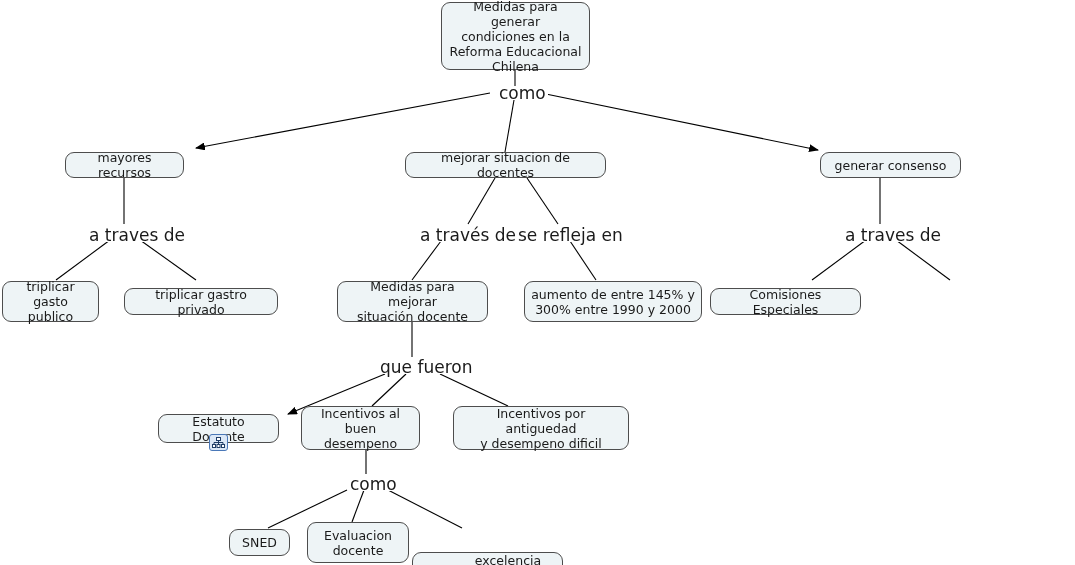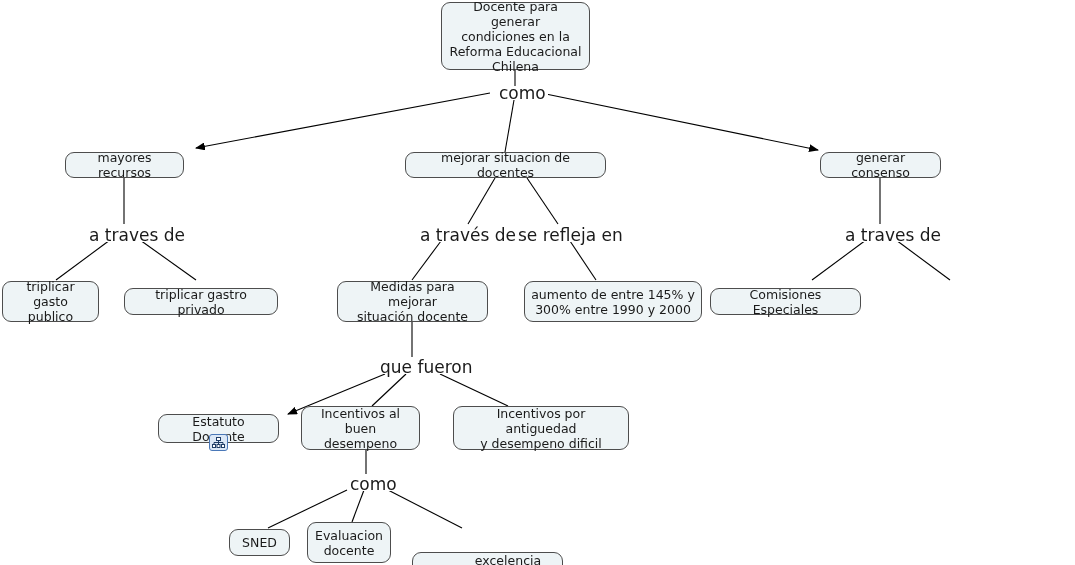--- a/index.html
+++ b/index.html
@@ -104,30 +104,30 @@
       <line x1="406" y1="374" x2="372" y2="406"></line>
       <line x1="440" y1="374" x2="508" y2="406"></line>
 
       <line x1="366" y1="450" x2="366" y2="474"></line>
       <line x1="347" y1="490" x2="268" y2="528"></line>
       <line x1="364" y1="490" x2="352" y2="522"></line>
       <line x1="388" y1="490" x2="462" y2="528"></line>
     </g>
   </svg>
 
-  <div class="node" style="left:441px; top:2px; width:149px; height:68px;">Docente para generar
+  <div class="node" style="left:441px; top:2px; width:149px; height:68px;">Medidas para generar
 condiciones en la
 Reforma Educacional
 Chilena</div>
 
   <div class="node" style="left:405px; top:152px; width:201px; height:26px;">mejorar situacion de docentes</div>
 
   <div class="node" style="left:65px; top:152px; width:119px; height:26px;">mayores recursos</div>
 
-  <div class="node" style="left:820px; top:152px; width:121px; height:26px;">generar consenso</div>
+  <div class="node" style="left:820px; top:152px; width:141px; height:26px;">generar consenso</div>
 
   <div class="node" style="left:2px; top:281px; width:97px; height:41px;">triplicar gasto
 publico</div>
 
   <div class="node" style="left:124px; top:288px; width:154px; height:27px;">triplicar gastro privado</div>
 
   <div class="node" style="left:337px; top:281px; width:151px; height:41px;">Medidas para mejorar
 situación docente</div>
 
   <div class="node" style="left:508px; top:281px; width:178px; height:41px;margin-left:16px;">aumento de entre 145% y
@@ -148,21 +148,21 @@
   </span>
 
   <div class="node" style="left:301px; top:406px; width:119px; height:44px;">Incentivos al buen
 desempeno</div>
 
   <div class="node" style="left:453px; top:406px; width:176px; height:44px;">Incentivos por antiguedad
 y desempeno dificil</div>
 
   <div class="node" style="left:229px; top:529px; width:61px; height:27px;">SNED</div>
 
-  <div class="node" style="left:307px; top:522px; width:84px; height:41px;">Evaluacion
+  <div class="node" style="left:307px; top:522px; width:102px; height:41px;">Evaluacion
 docente</div>
 
   <div class="node" style="left:412px; top:552px; width:151px; height:31px;padding-left:47px;">excelencia academica</div>
 
   <div class="linklabel" style="left:497px; top:86px;">como</div>
 
   <div class="linklabel" style="left:87px; top:228px;">a traves de</div>
 
   <div class="linklabel" style="left:418px; top:228px;">a través de</div>
 

